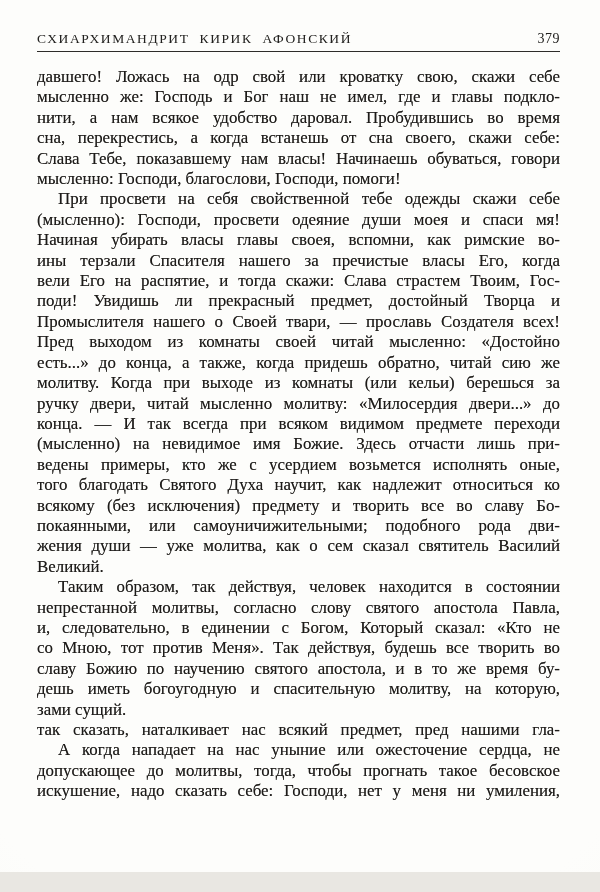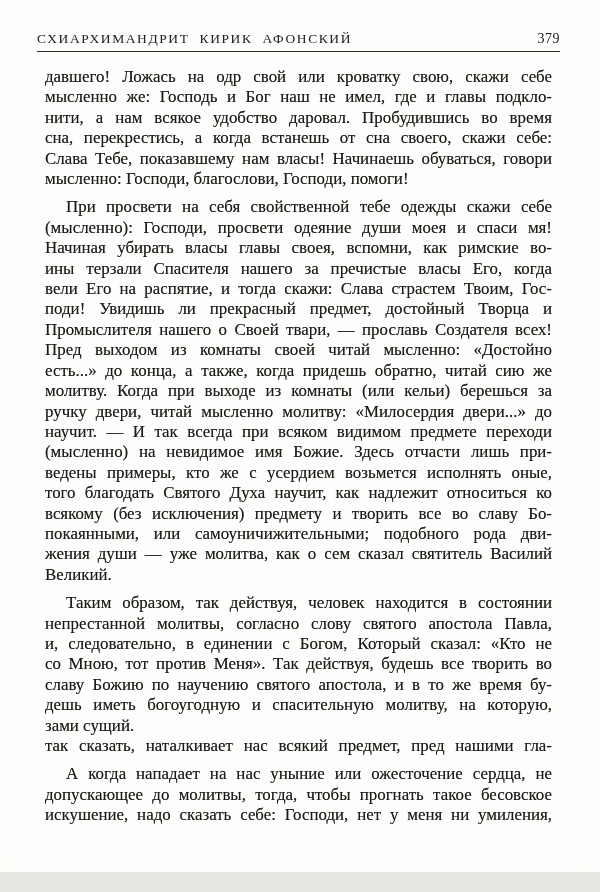--- a/index.html
+++ b/index.html
@@ -41,21 +41,21 @@
     height: 0;
     border-bottom: 1.4px solid #2e2c29;
     margin-top: 4px;
   }
   .text-block {
     margin-top: 15px;
     font-size: 16.9px;
     line-height: 20.4px;
     text-shadow: 0 0 0.4px rgba(25, 23, 20, 0.55);
   }
-  .paragraph { margin: 8px; }
+  .paragraph { margin: 0; }
   .line {
     text-align: justify;
     text-align-last: justify;
     white-space: nowrap; 
   }
   .line.short {
     text-align-last: left;
   }
   .line.indent {
     text-indent: 21px;
@@ -84,21 +84,21 @@
         <div class="line">(мысленно): Господи, просвети одеяние души моея и спаси мя!</div>
         <div class="line">Начиная убирать власы главы своея, вспомни, как римские во-</div>
         <div class="line">ины терзали Спасителя нашего за пречистые власы Его, когда</div>
         <div class="line">вели Его на распятие, и тогда скажи: Слава страстем Твоим, Гос-</div>
         <div class="line">поди! Увидишь ли прекрасный предмет, достойный Творца и</div>
         <div class="line">Промыслителя нашего о Своей твари, — прославь Создателя всех!</div>
         <div class="line">Пред выходом из комнаты своей читай мысленно: «Достойно</div>
         <div class="line">есть...» до конца, а также, когда придешь обратно, читай сию же</div>
         <div class="line">молитву. Когда при выходе из комнаты (или кельи) берешься за</div>
         <div class="line">ручку двери, читай мысленно молитву: «Милосердия двери...» до</div>
-        <div class="line">научит. — И так всегда при всяком видимом предмете переходи</div>
+        <div class="line">конца. — И так всегда при всяком видимом предмете переходи</div>
         <div class="line">(мысленно) на невидимое имя Божие. Здесь отчасти лишь при-</div>
         <div class="line">ведены примеры, кто же с усердием возьмется исполнять оные,</div>
         <div class="line">того благодать Святого Духа научит, как надлежит относиться ко</div>
         <div class="line">всякому (без исключения) предмету и творить все во славу Бо-</div>
         <div class="line">покаянными, или самоуничижительными; подобного рода дви-</div>
         <div class="line">жения души — уже молитва, как о сем сказал святитель Василий</div>
         <div class="line short">Великий.</div>
       </div>
       <div class="paragraph">
         <div class="line indent">Таким образом, так действуя, человек находится в состоянии</div>

